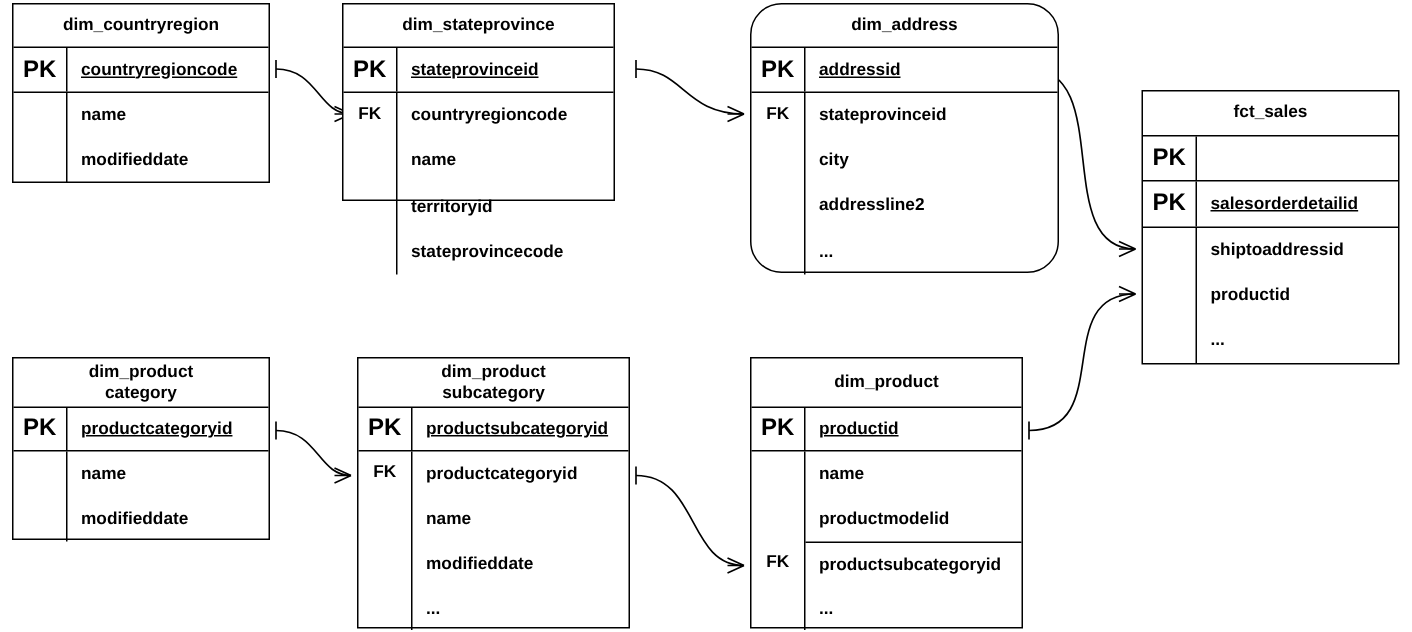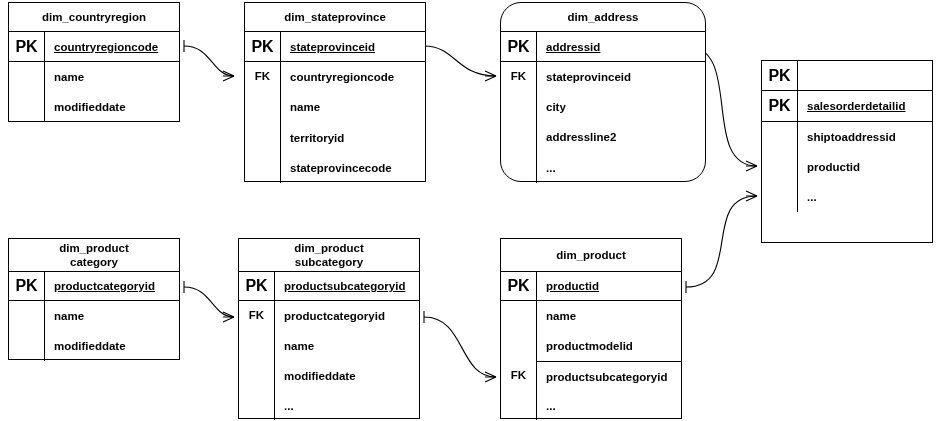--- a/index.html
+++ b/index.html
@@ -122,21 +122,21 @@
           <div class="fieldcell pk">countryregioncode</div>
         </div>
         <div class="body-split" style="height: 60px;">
           <div class="keycol"></div>
           <div class="fieldcol">
             <div class="frow" style="height: 30px;">name</div>
             <div class="frow" style="height: 30px;">modifieddate</div>
           </div>
         </div>
       </div>
-      <div class="entity" style="left: 244px; top: 2px; width: 182px; height: 180px;">
+      <div class="entity" style="left: 228px; top: 2px; width: 182px; height: 132px;">
         <div class="ent-title" style="height: 29px;">dim_stateprovince</div>
         <div class="row" style="height: 30px;">
           <div class="keycell">PK</div>
           <div class="fieldcell pk">stateprovinceid</div>
         </div>
         <div class="body-split" style="height: 121px;">
           <div class="keycol" style="align-items: flex-start; padding-top: 8px;">FK</div>
           <div class="fieldcol">
             <div class="frow" style="height: 30px;">countryregioncode</div>
             <div class="frow" style="height: 30px;">name</div>
@@ -155,20 +155,21 @@
           <div class="keycol" style="align-items: flex-start; padding-top: 8px;">FK</div>
           <div class="fieldcol">
             <div class="frow" style="height: 30px;">stateprovinceid</div>
             <div class="frow" style="height: 30px;">city</div>
             <div class="frow" style="height: 30px;">addressline2</div>
             <div class="frow" style="height: 31px;">...</div>
           </div>
         </div>
       </div>
       <div class="entity" style="left: 761px; top: 60px; width: 172px; height: 183px;">
+        <div class="ent-title" style="height: 30px;">fct_sales</div>
         <div class="row" style="height: 30px;">
           <div class="keycell">PK</div>
         </div>
         <div class="row" style="height: 31px;">
           <div class="keycell">PK</div>
           <div class="fieldcell pk">salesorderdetailid</div>
         </div>
         <div class="body-split" style="height: 90px; justify-content: center;">
           <div class="keycol"></div>
           <div class="fieldcol">

